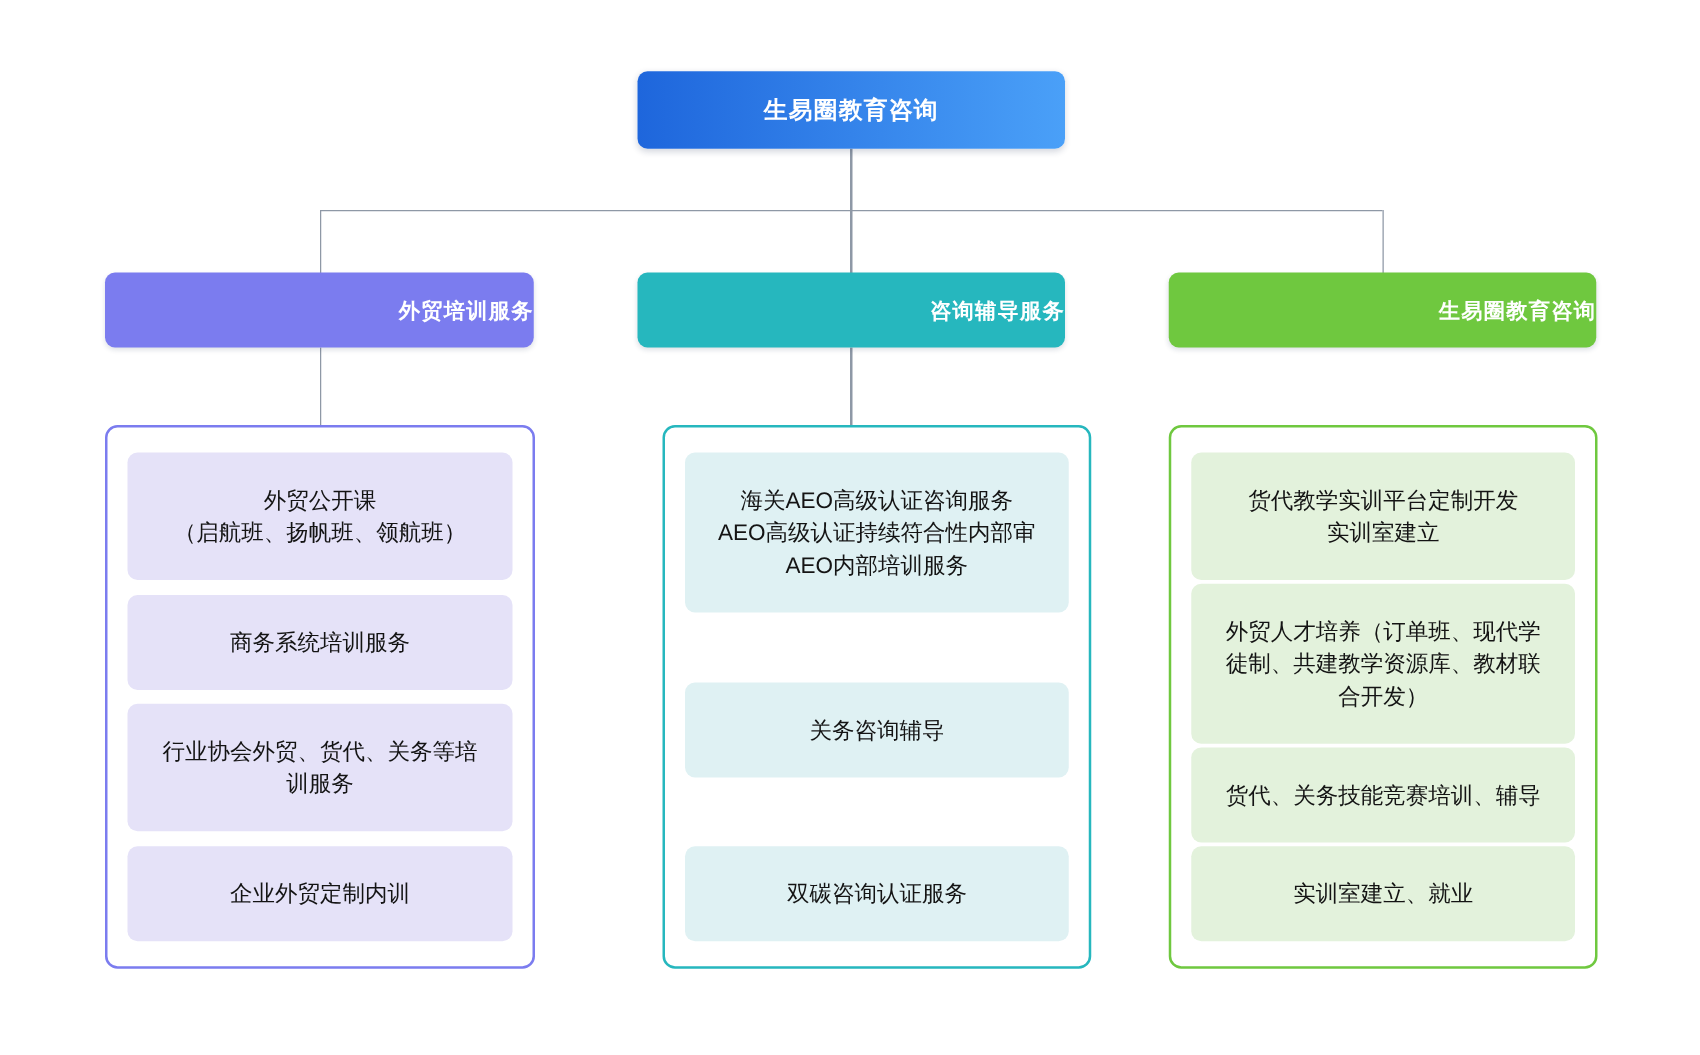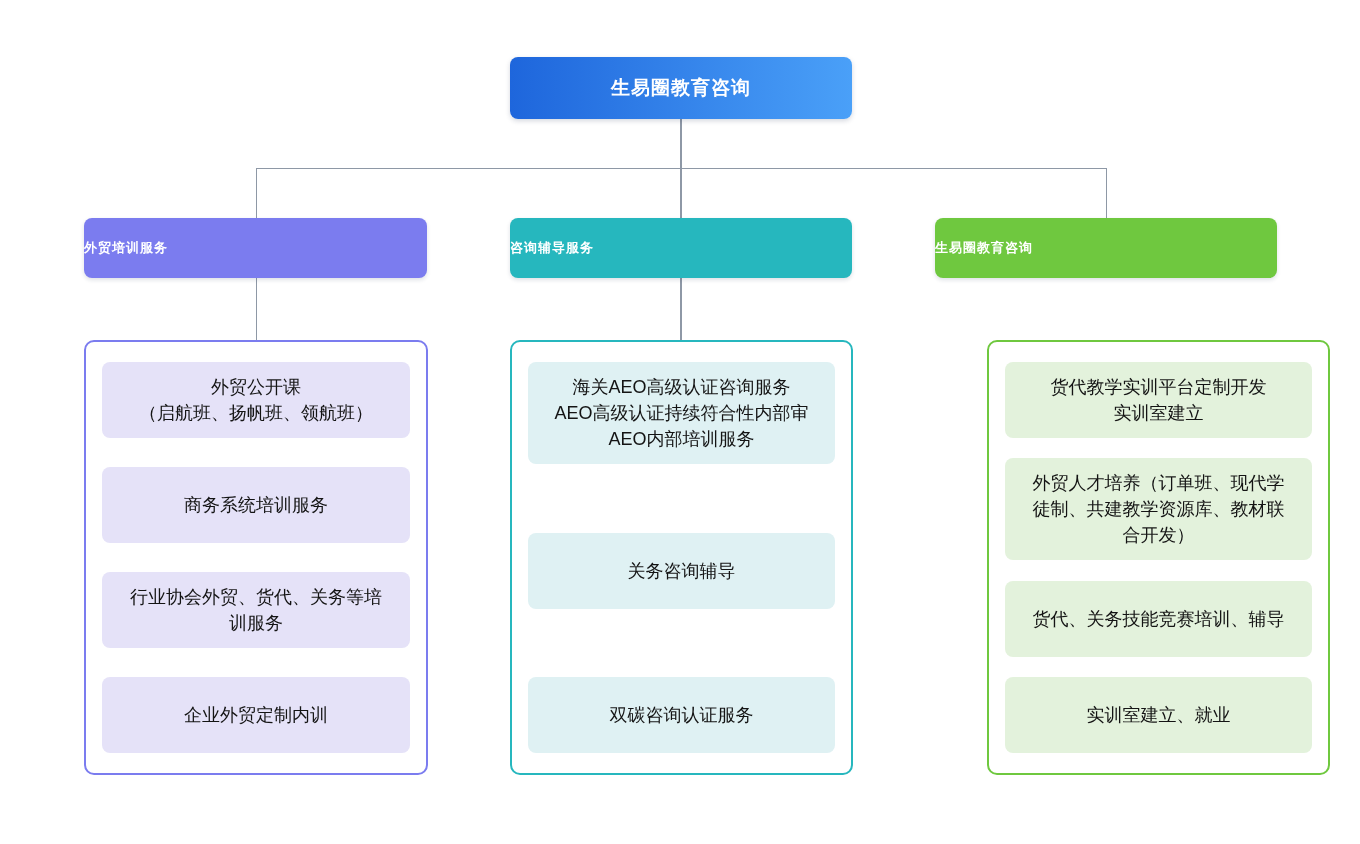--- a/index.html
+++ b/index.html
@@ -37,23 +37,23 @@
     letter-spacing: 1px;
     box-shadow: 0 2px 5px rgba(20, 40, 80, 0.18);
   }
 
   
   .branch-header {
     position: absolute;
     top: 218px;
     height: 60px;
     border-radius: 8px;
-    display: flex; align-items: center; justify-content: flex-start;
+    display: flex; align-items: center; justify-content: flex-end;
     color: #ffffff;
-    font-size: 13px;
+    font-size: 17px;
     font-weight: bold;
     letter-spacing: 1px;
     box-shadow: 0 2px 4px rgba(20, 40, 80, 0.14);
   }
   .branch-header.b0 { left: 84px;  width: 343px; background: var(--b0, #7B7CEF); }
   .branch-header.b1 { left: 510px; width: 342px; background: var(--b1, #26B7BE); }
   .branch-header.b2 { left: 935px; width: 342px; background: var(--b2, #6FC83F); }
 
   
   .branch-box {
@@ -63,30 +63,30 @@
     box-sizing: border-box;
     border-radius: 10px;
     background: #ffffff;
     border: 2px solid;
     padding: 20px 16px;
     display: flex;
     flex-direction: column;
     justify-content: space-between;
   }
   .branch-box.b0 { left: 84px;  width: 344px; border-color: var(--b0, #7B7CEF); }
-  .branch-box.b1 { left: 510px; width: 343px; border-color: var(--b1, #26B7BE); }
-  .branch-box.b2 { left: 987px; width: 343px; border-color: var(--b2, #6FC83F); }
+  .branch-box.b1 { left: 530px; width: 343px; border-color: var(--b1, #26B7BE); }
+  .branch-box.b2 { left: 935px; width: 343px; border-color: var(--b2, #6FC83F); }
 
   .node-item {
     box-sizing: border-box;
     min-height: 76px;
     border-radius: 8px;
     display: flex; align-items: center; justify-content: center;
     text-align: center;
-    padding: 12px 24px;
+    padding: 25px 24px;
     font-size: 18px;
     line-height: 26px;
     color: #141414;
     white-space: pre-line;
   }
   .branch-box.b0 .node-item { background: var(--i0, #E5E2F8); }
   .branch-box.b1 .node-item { background: var(--i1, #DFF1F3); }
   .branch-box.b2 .node-item { background: var(--i2, #E3F2DC); }
 </style>
 </head>

